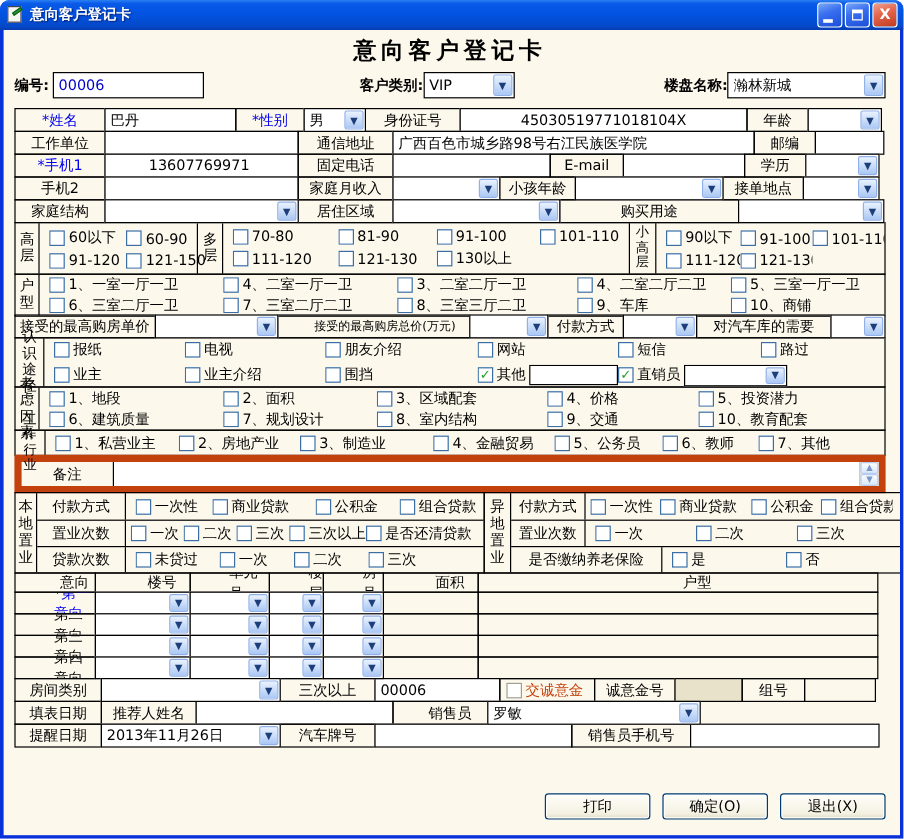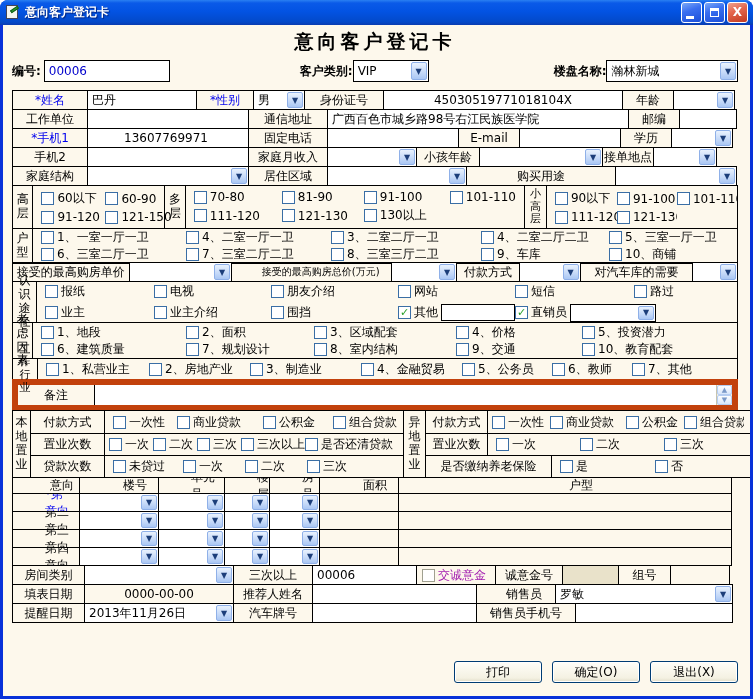--- a/index.html
+++ b/index.html
@@ -43,21 +43,21 @@
   display:flex;align-items:center;justify-content:center;}
 
 .sect{display:flex;border:1px solid #000;margin-top:-1px;}
 .vlab{border-right:1px solid #000;display:flex;align-items:center;justify-content:center;
   text-align:center;word-break:break-all;line-height:1.15;padding:0 2px;}
 .ckgrid{display:grid;align-content:center;row-gap:3px;padding:2px 0 2px 8px;flex:1;}
 .ck{display:flex;align-items:center;gap:3px;white-space:nowrap;overflow:hidden;}
 .ckbox{width:13px;height:13px;background:#fff;border:1px solid #3a6ea5;flex:0 0 auto;
   display:flex;align-items:center;justify-content:center;font-size:11px;font-weight:bold;color:#2aa02a;line-height:1;}
 .ckbox.disabled{border-color:#a0a090;}
-.dislab{color:#a21caf;}
+.dislab{color:#c2410c;}
 .contents{display:contents;}
 
 .g-high{grid-template-columns:64px 66px;}
 .g-multi{grid-template-columns:88px 82px 86px 80px;}
 .g-smallhigh{grid-template-columns:62px 60px 60px;}
 .g-hutype{grid-template-columns:145px 145px 150px 128px 128px;}
 .g-factors{grid-template-columns:145px 128px 142px 126px 155px;}
 .g-industry{grid-template-columns:103px 101px 111px 101px 90px 80px 105px;}
 .chgrid{display:grid;grid-template-columns:109px 117px 127px 117px 119px 103px;row-gap:4px;align-content:center;padding-left:8px;flex:1;}
 .g-lpay{grid-template-columns:64px 86px 70px 70px;}
@@ -166,21 +166,21 @@
           <div class="fc lab" style="width:76px;">手机2</div>
           <div class="fc val" style="width:162px;"></div>
           <div class="fc lab" style="width:80px;">家庭月收入</div>
           <div class="fc val dd" style="width:90px;">
               <span class="ddarrow">▼</span>
             </div>
           <div class="fc lab" style="width:64px;">小孩年龄</div>
           <div class="fc val dd" style="width:124px;">
               <span class="ddarrow">▼</span>
             </div>
-          <div class="fc lab" style="width:52px;">接单地点</div>
+          <div class="fc lab" style="width:68px;">接单地点</div>
           <div class="fc val dd" style="width:64px;">
               <span class="ddarrow">▼</span>
             </div>
         </div>
         <div class="frow">
           <div class="fc lab" style="width:76px;">家庭结构</div>
           <div class="fc val dd" style="width:162px;">
               <span class="ddarrow">▼</span>
             </div>
           <div class="fc lab" style="width:80px;">居住区域</div>
@@ -697,21 +697,20 @@
             <span class="ckbox disabled"></span>
             <span class="dislab" style="margin-left:3px;">交诚意金</span>
           </div>
           <div class="fc lab" style="width:68px;">诚意金号</div>
           <div class="fc val gray-input" style="width:57px;"></div>
           <div class="fc lab" style="width:53px;">组号</div>
           <div class="fc lab" style="width:60px;"></div>
         </div>
         <div class="frow">
           <div class="fc lab" style="width:73px;">填表日期</div>
-          <div class="fc lab center" style="width:150px;">0000-00-00</div>
           <div class="fc lab" style="width:80px;">推荐人姓名</div>
           <div class="fc val" style="width:165px;"></div>
           <div class="fc lab" style="width:80px;padding-left:16px;">销售员</div>
           <div class="fc val dd" style="width:178px;">罗敏<span class="ddarrow">▼</span></div>
         </div>
         <div class="frow">
           <div class="fc lab" style="width:73px;">提醒日期</div>
           <div class="fc val dd" style="width:150px;">2013年11月26日<span class="ddarrow">▼</span></div>
           <div class="fc lab" style="width:80px;">汽车牌号</div>
           <div class="fc val" style="width:165px;"></div>

